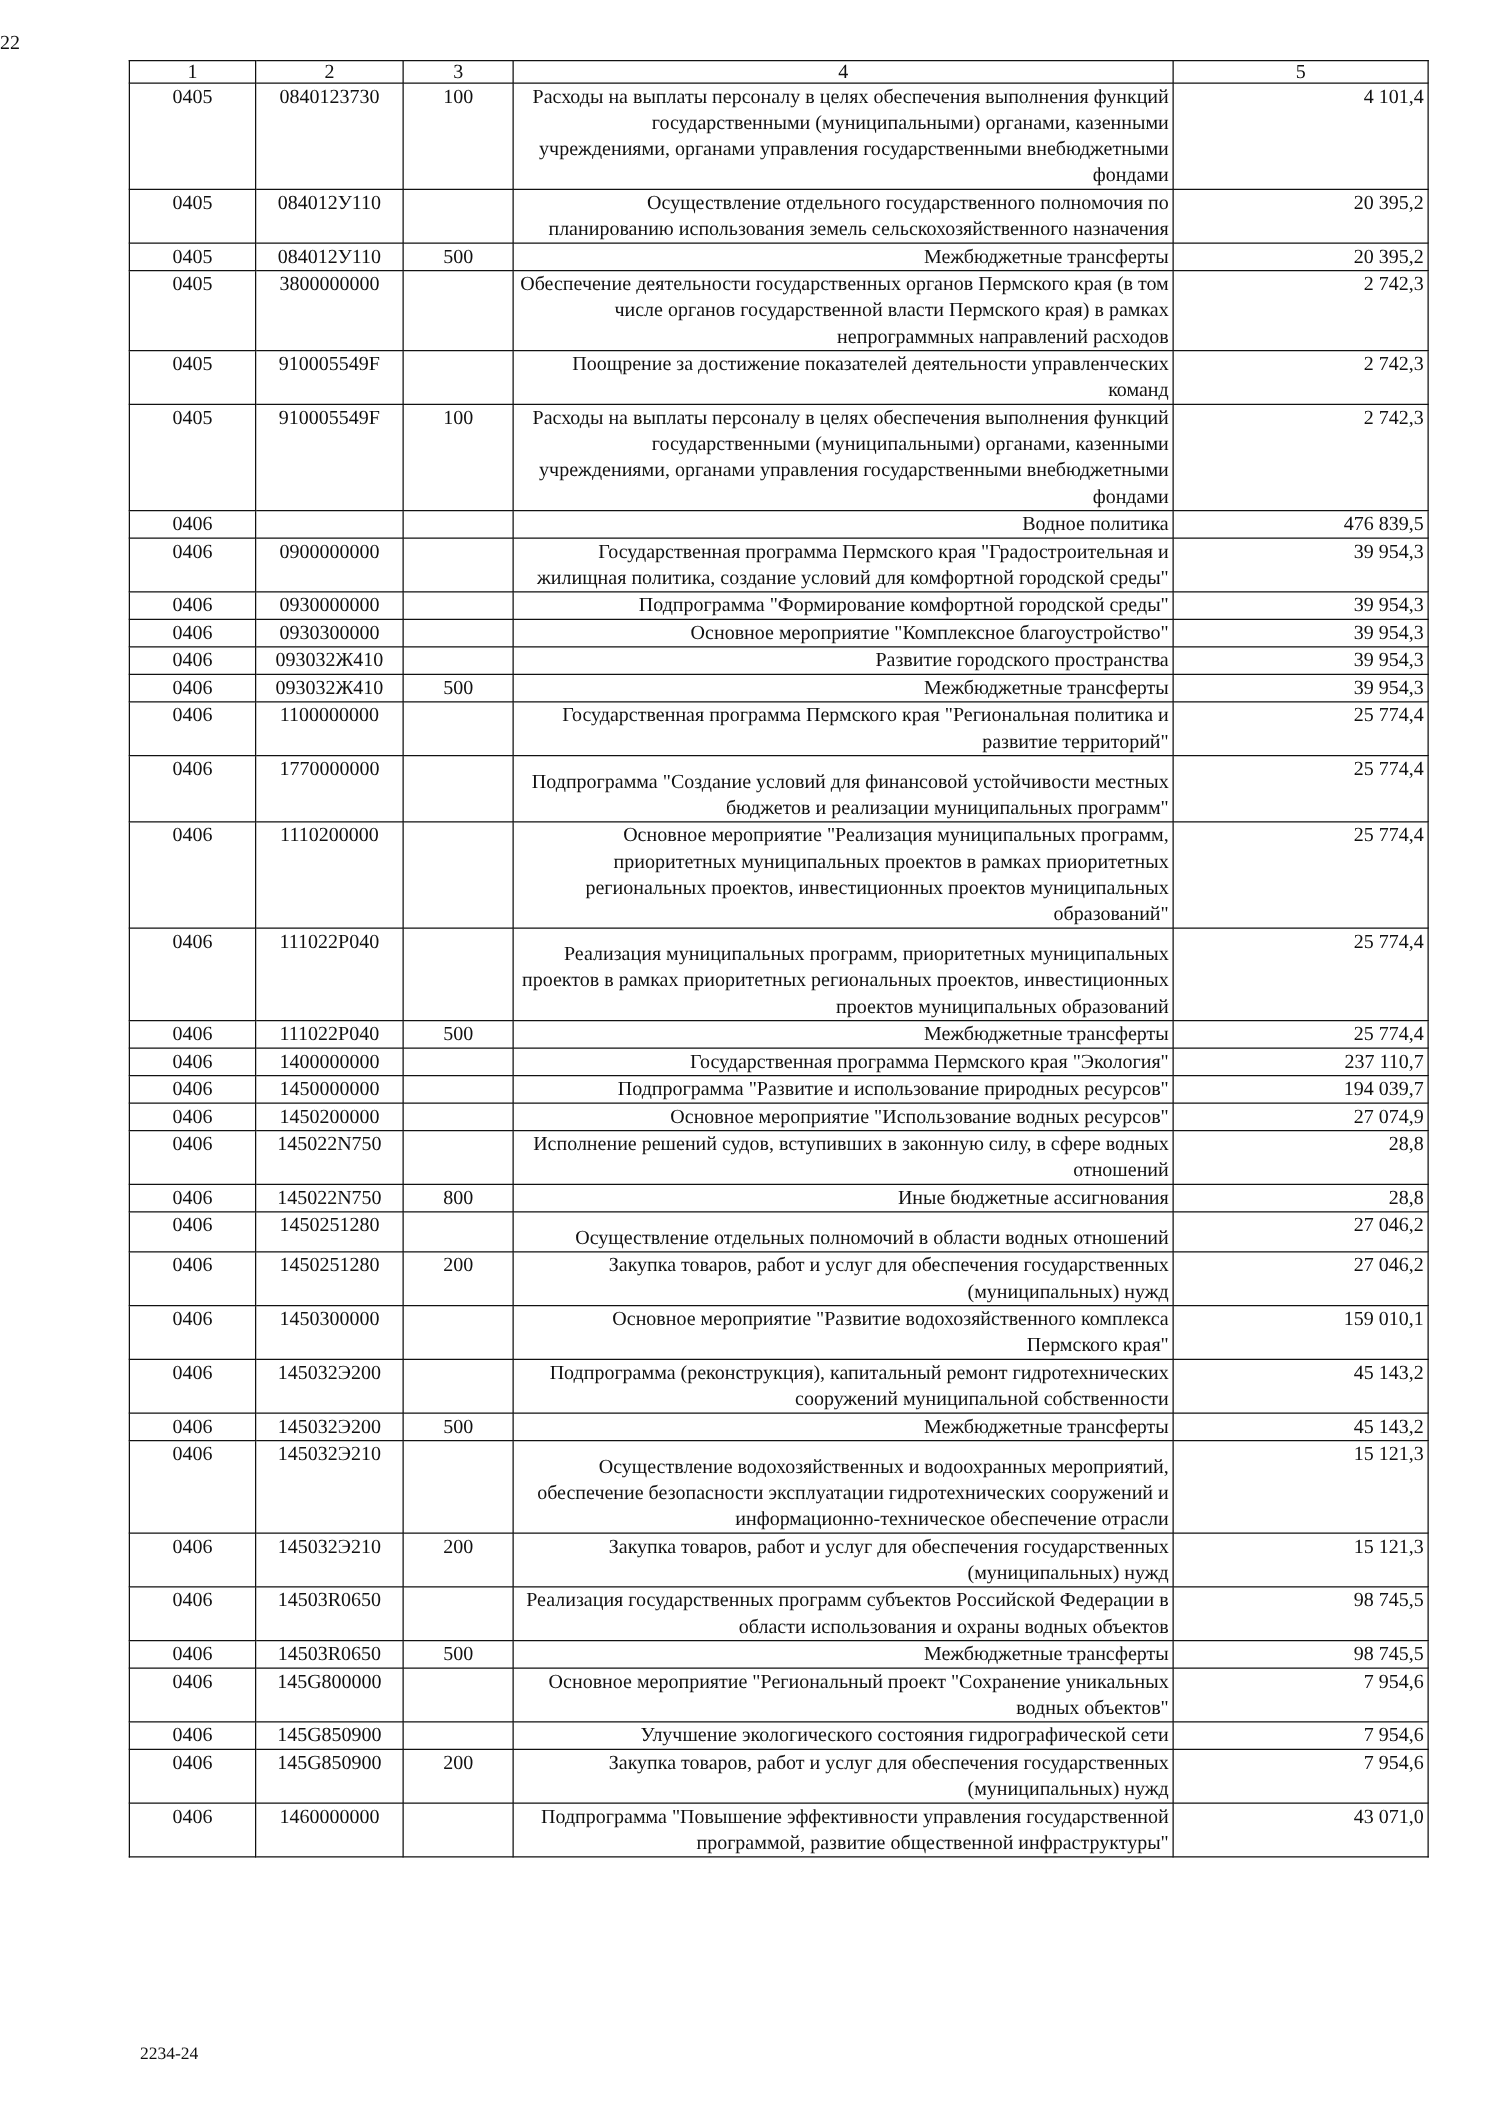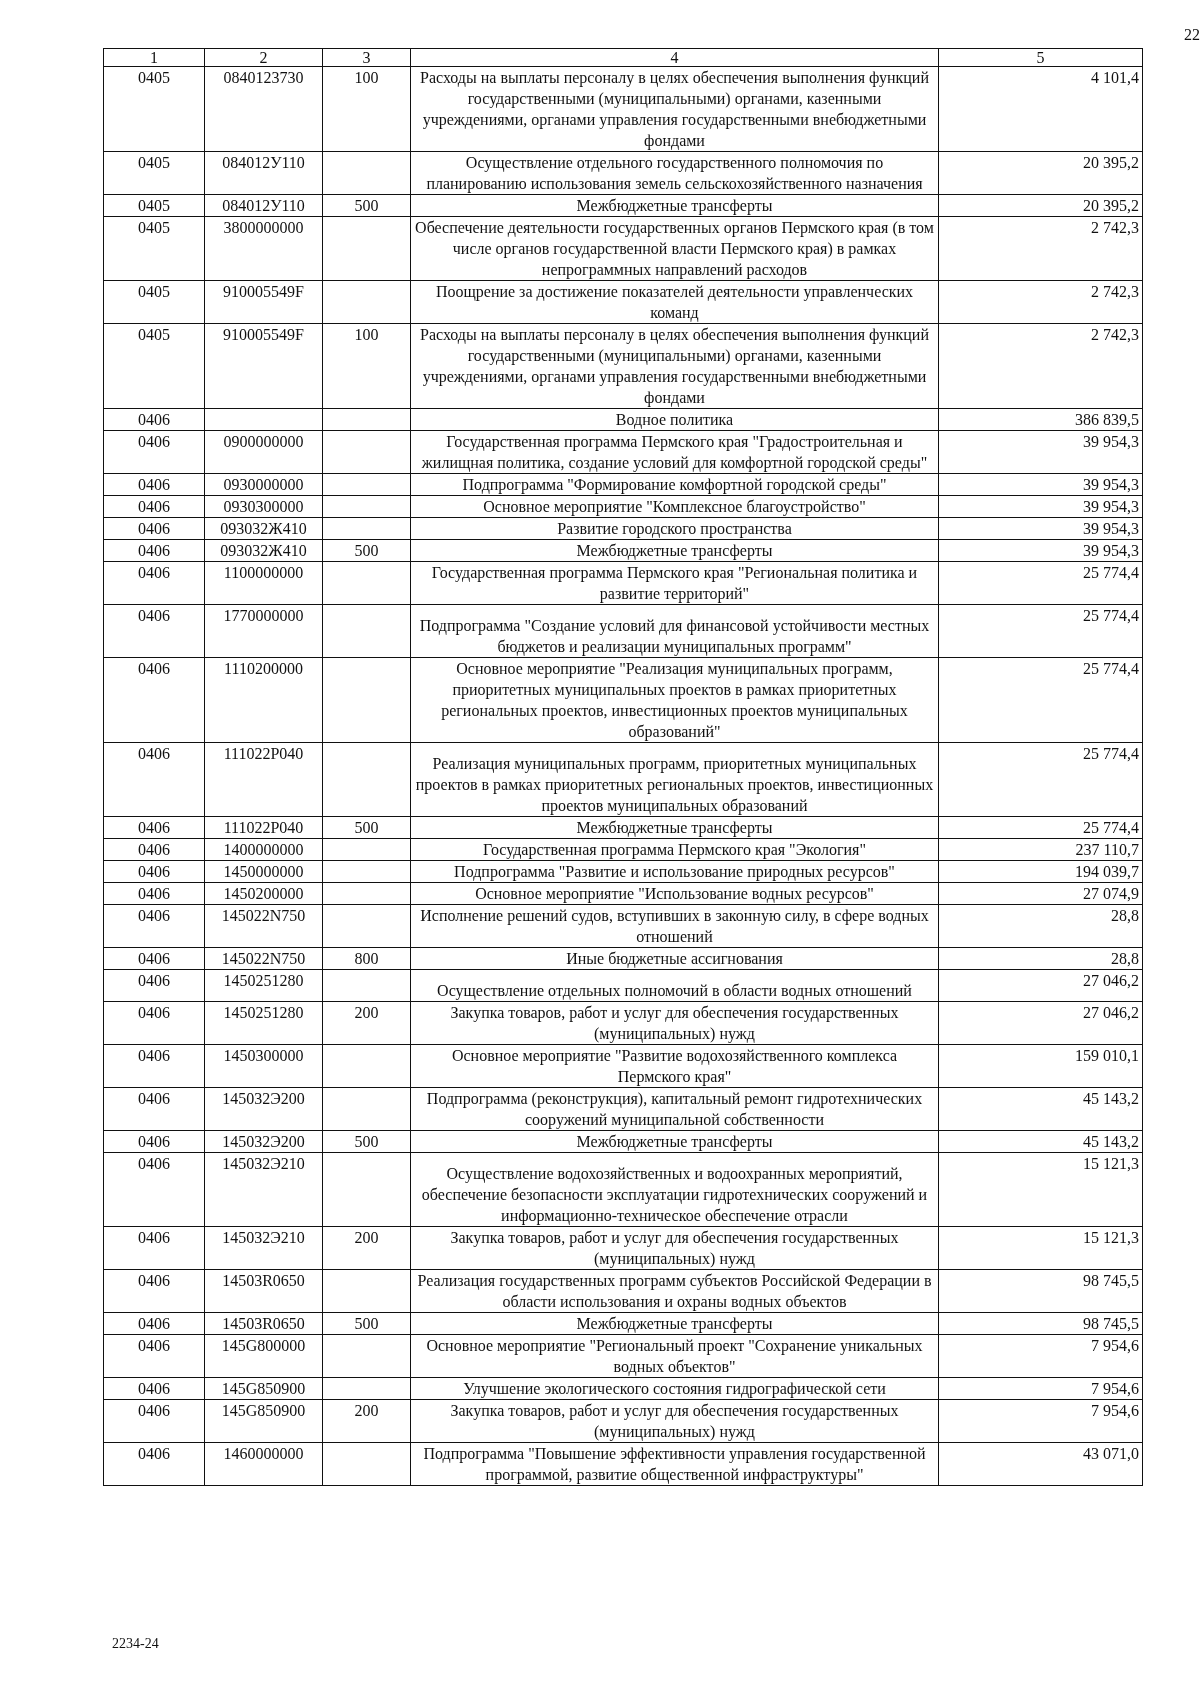--- a/index.html
+++ b/index.html
@@ -3,21 +3,21 @@
   <meta charset="utf-8">
   <style>
     html, body { margin: 0; padding: 0; background: #ffffff; }
     body {
       width: 1200px; height: 1686px; position: relative; overflow: hidden;
       font-family: "Liberation Serif", "DejaVu Serif", serif;
       color: #111;
     }
     .page-number {
       position: absolute; top: 26px; left: 0; width: 1200px;
-      text-align: right; font-size: 16px;
+      text-align: left; font-size: 16px;
     }
     table.budget {
       position: absolute; top: 48px; left: 103px;
       width: 1039px;
       border-collapse: collapse;
       table-layout: fixed;
       font-size: 16px;
       line-height: 21px;
     }
     table.budget td, table.budget th {
@@ -26,21 +26,21 @@
       vertical-align: top;
       font-weight: normal;
     }
     table.budget th { text-align: center; line-height: 17px; }
     col.c1 { width: 101px; }
     col.c2 { width: 118px; }
     col.c3 { width: 88px; }
     col.c4 { width: 528px; }
     col.c5 { width: 204px; }
     td.code, td.vr { text-align: center; }
-    td.desc { text-align: center; padding-left: 2px; }
+    td.desc { text-align: right; padding-left: 2px; }
     td.amount { text-align: right; padding-right: 2px; margin-left: 23px; }
     td.desc.padtop { padding-top: 10px; }
     .footer-code {
       position: absolute; left: 112px; top: 1636px; font-size: 14px;
     }
   </style>
 </head>
 <body>
 
 <div class="page-number">22</div>
@@ -103,21 +103,21 @@
         <td class="code">910005549F</td>
         <td class="vr">100</td>
         <td class="desc">Расходы на выплаты персоналу в целях обеспечения выполнения функций государственными (муниципальными) органами, казенными учреждениями, органами управления государственными внебюджетными фондами</td>
         <td class="amount">2 742,3</td>
       </tr>
       <tr>
         <td class="code">0406</td>
         <td class="code"></td>
         <td class="vr"></td>
         <td class="desc">Водное политика</td>
-        <td class="amount">386 839,5</td>
+        <td class="amount">476 839,5</td>
       </tr>
       <tr>
         <td class="code">0406</td>
         <td class="code">0900000000</td>
         <td class="vr"></td>
         <td class="desc">Государственная программа Пермского края "Градостроительная и жилищная политика, создание условий для комфортной городской среды"</td>
         <td class="amount">39 954,3</td>
       </tr>
       <tr>
         <td class="code">0406</td>

